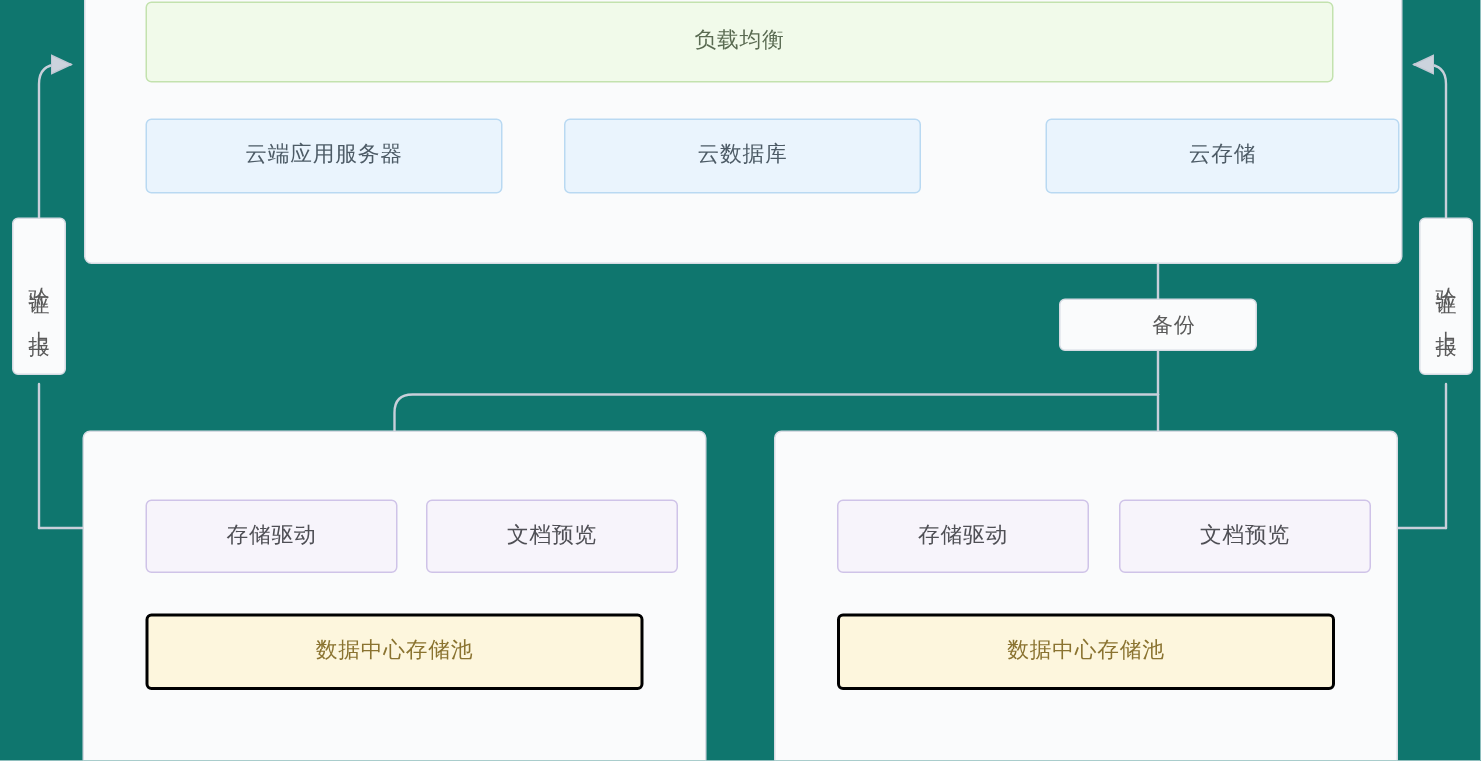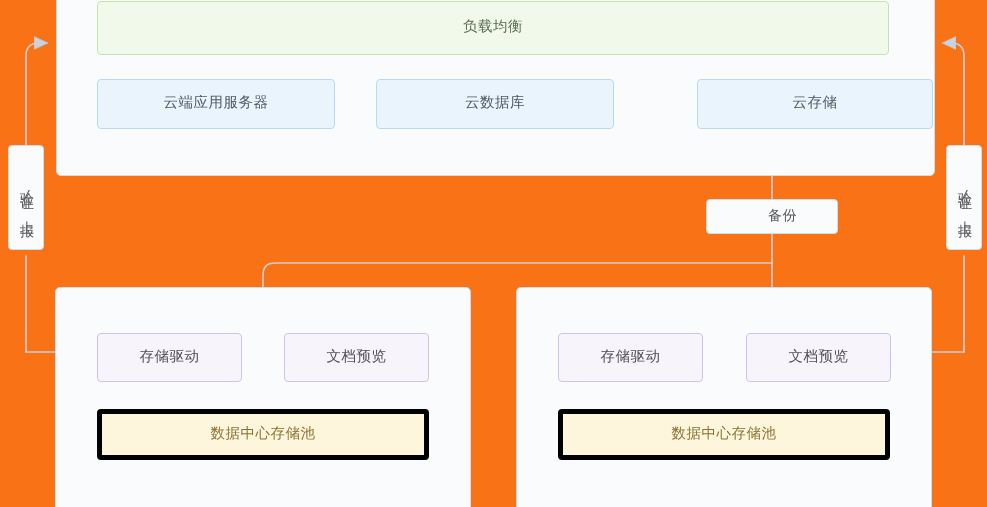--- a/index.html
+++ b/index.html
@@ -7,23 +7,22 @@
     padding: 0;
     background: #f4f7fb;
   }
   body {
     font-family: "Liberation Sans", "DejaVu Sans", sans-serif;
   }
   #canvas {
     position: relative;
     width: 987px;
     height: 507px;
-    background: #f97316;
+    background: #0f766e;
     overflow: hidden;
-    font-family: Liberation Mono, monospace;
   }
   svg.wires {
     position: absolute;
     left: 0; top: 0;
     width: 987px;
     height: 507px;
     pointer-events: none;
   }
   .node {
     position: absolute;
@@ -108,31 +107,31 @@
   }
   .dc-left  { left: 55px;  top: 287px; width: 416px; }
   .dc-right { left: 516px; top: 287px; width: 416px; }
 
   
   .purple {
     background: #f7f4fb;
     border: 1px solid #cfc3e8;
     color: #4f4f55;
     height: 49px;
-    width: 145px;
+    width: 168px;
   }
   .p-l1 { left: 97px;  top: 333px; }
   .p-l2 { left: 284px; top: 333px; }
   .p-r1 { left: 558px; top: 333px; }
   .p-r2 { left: 746px; top: 333px; }
 
   
   .yellow {
     background: #fdf6dd;
-    border: 5px solid #000000;
+    border: 2px solid #000000;
     color: #8a7330;
     height: 51px;
   }
   .y-l { left: 97px;  top: 409px; width: 332px; }
   .y-r { left: 558px; top: 409px; width: 332px; }
 </style>
 </head>
 <body>
 
 <div id="canvas">

